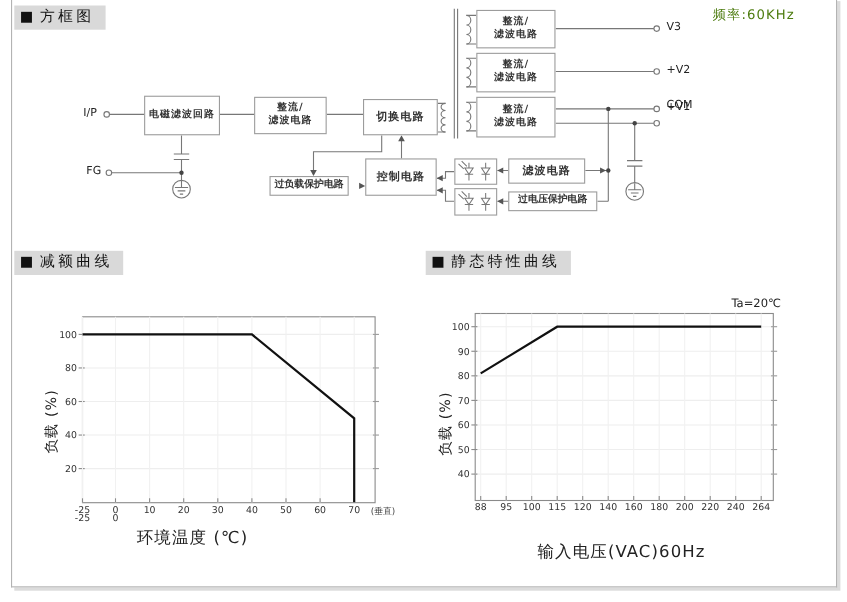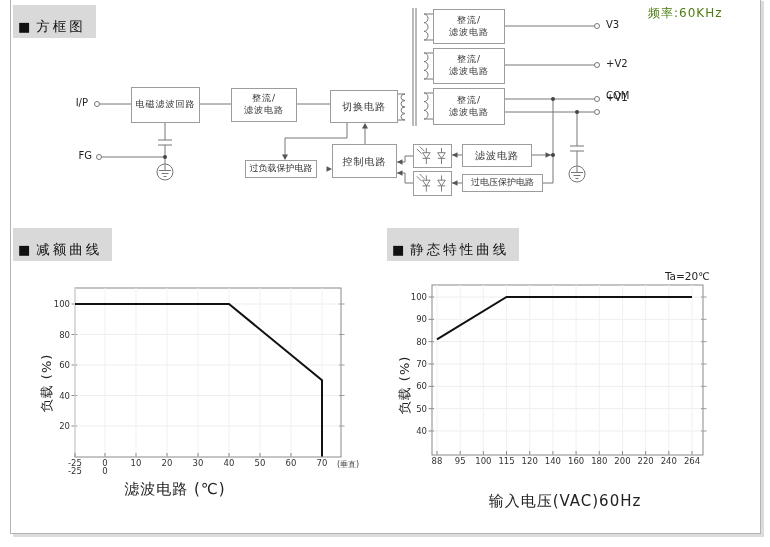--- a/index.html
+++ b/index.html
@@ -1,26 +1,26 @@
 <!DOCTYPE html>
 <html><head>
 <meta charset="utf-8">
 <style>
   html,body{margin:0;padding:0;background:#fff;width:770px;height:547px;overflow:hidden;
     font-family:"DejaVu Sans","Liberation Sans",sans-serif;-webkit-font-smoothing:antialiased;}
   .abs{position:absolute;}
   .sheet{position:absolute;left:10px;top:-2px;width:749px;height:535px;background:#fff;
     border:1px solid #b3b3b3;border-top:none;box-shadow:3px 3px 0 #dcdcdc;}
   .sec-title{position:absolute;background:#d9d9d9;color:#111;font-size:13.5px;letter-spacing:3px;
-    padding:13px 10px 3px 5px;white-space:nowrap;line-height:16px;}
+    padding:2px 10px 3px 5px;white-space:nowrap;line-height:16px;}
   .sec-title .sq{letter-spacing:0;margin-right:6px;font-size:13px;}
   .freq{position:absolute;left:648px;top:5px;font-size:12px;color:#4d7c0f;letter-spacing:1px;}
   .blk{position:absolute;background:#fff;border:1px solid #9c9c9c;display:flex;flex-direction:column;
     align-items:center;justify-content:center;font-size:9px;color:#333;letter-spacing:1px;
-    line-height:1.3;text-align:center;box-sizing:border-box;}
+    line-height:1.3;text-align:center;box-sizing:border-box;font-weight:bold;}
   .tlabel{position:absolute;font-size:10px;color:#222;white-space:nowrap;}
   .ra{text-align:right;}
   .axis-title-x{position:absolute;font-size:15px;color:#222;text-align:center;letter-spacing:1px;}
   .axis-title-y{position:absolute;width:80px;height:16px;font-size:13px;color:#222;text-align:center;
     letter-spacing:1px;transform:rotate(-90deg);}
   .annot{position:absolute;font-size:10.5px;color:#222;}
   .axis-note{position:absolute;font-size:8px;color:#444;letter-spacing:0;}
   svg text.tick{font-family:"DejaVu Sans","Liberation Sans",sans-serif;font-size:8.5px;fill:#333;}
   .opto{position:absolute;background:#fff;border:1px solid #9c9c9c;box-sizing:border-box;}
 </style>
@@ -281,17 +281,17 @@
 </div>
 
 <div class="tlabel ra" style="left:58px;top:97px;width:30px">I/P</div>
 <div class="tlabel ra" style="left:62px;top:150px;width:30px">FG</div>
 <div class="tlabel" style="left:606px;top:19px">V3</div>
 <div class="tlabel" style="left:606px;top:58px">+V2</div>
 <div class="tlabel" style="left:606px;top:92px">+V1</div>
 <div class="tlabel" style="left:606px;top:90px">COM</div>
 
 <div class="axis-title-y" style="left:6px;top:375px">负载 (%)</div>
-<div class="axis-title-x" style="left:95px;top:480px;width:160px">滤波电路 (℃)</div>
+<div class="axis-title-x" style="left:95px;top:480px;width:160px">环境温度 (℃)</div>
 <div class="axis-note" style="left:337px;top:459px">(垂直)</div>
 <div class="annot ra" style="left:640px;top:270px;width:70px">Ta=20℃</div>
 <div class="axis-title-y" style="left:364px;top:377px">负载 (%)</div>
 <div class="axis-title-x" style="left:465px;top:492px;width:200px">输入电压(VAC)60Hz</div>
 
 </body></html>

